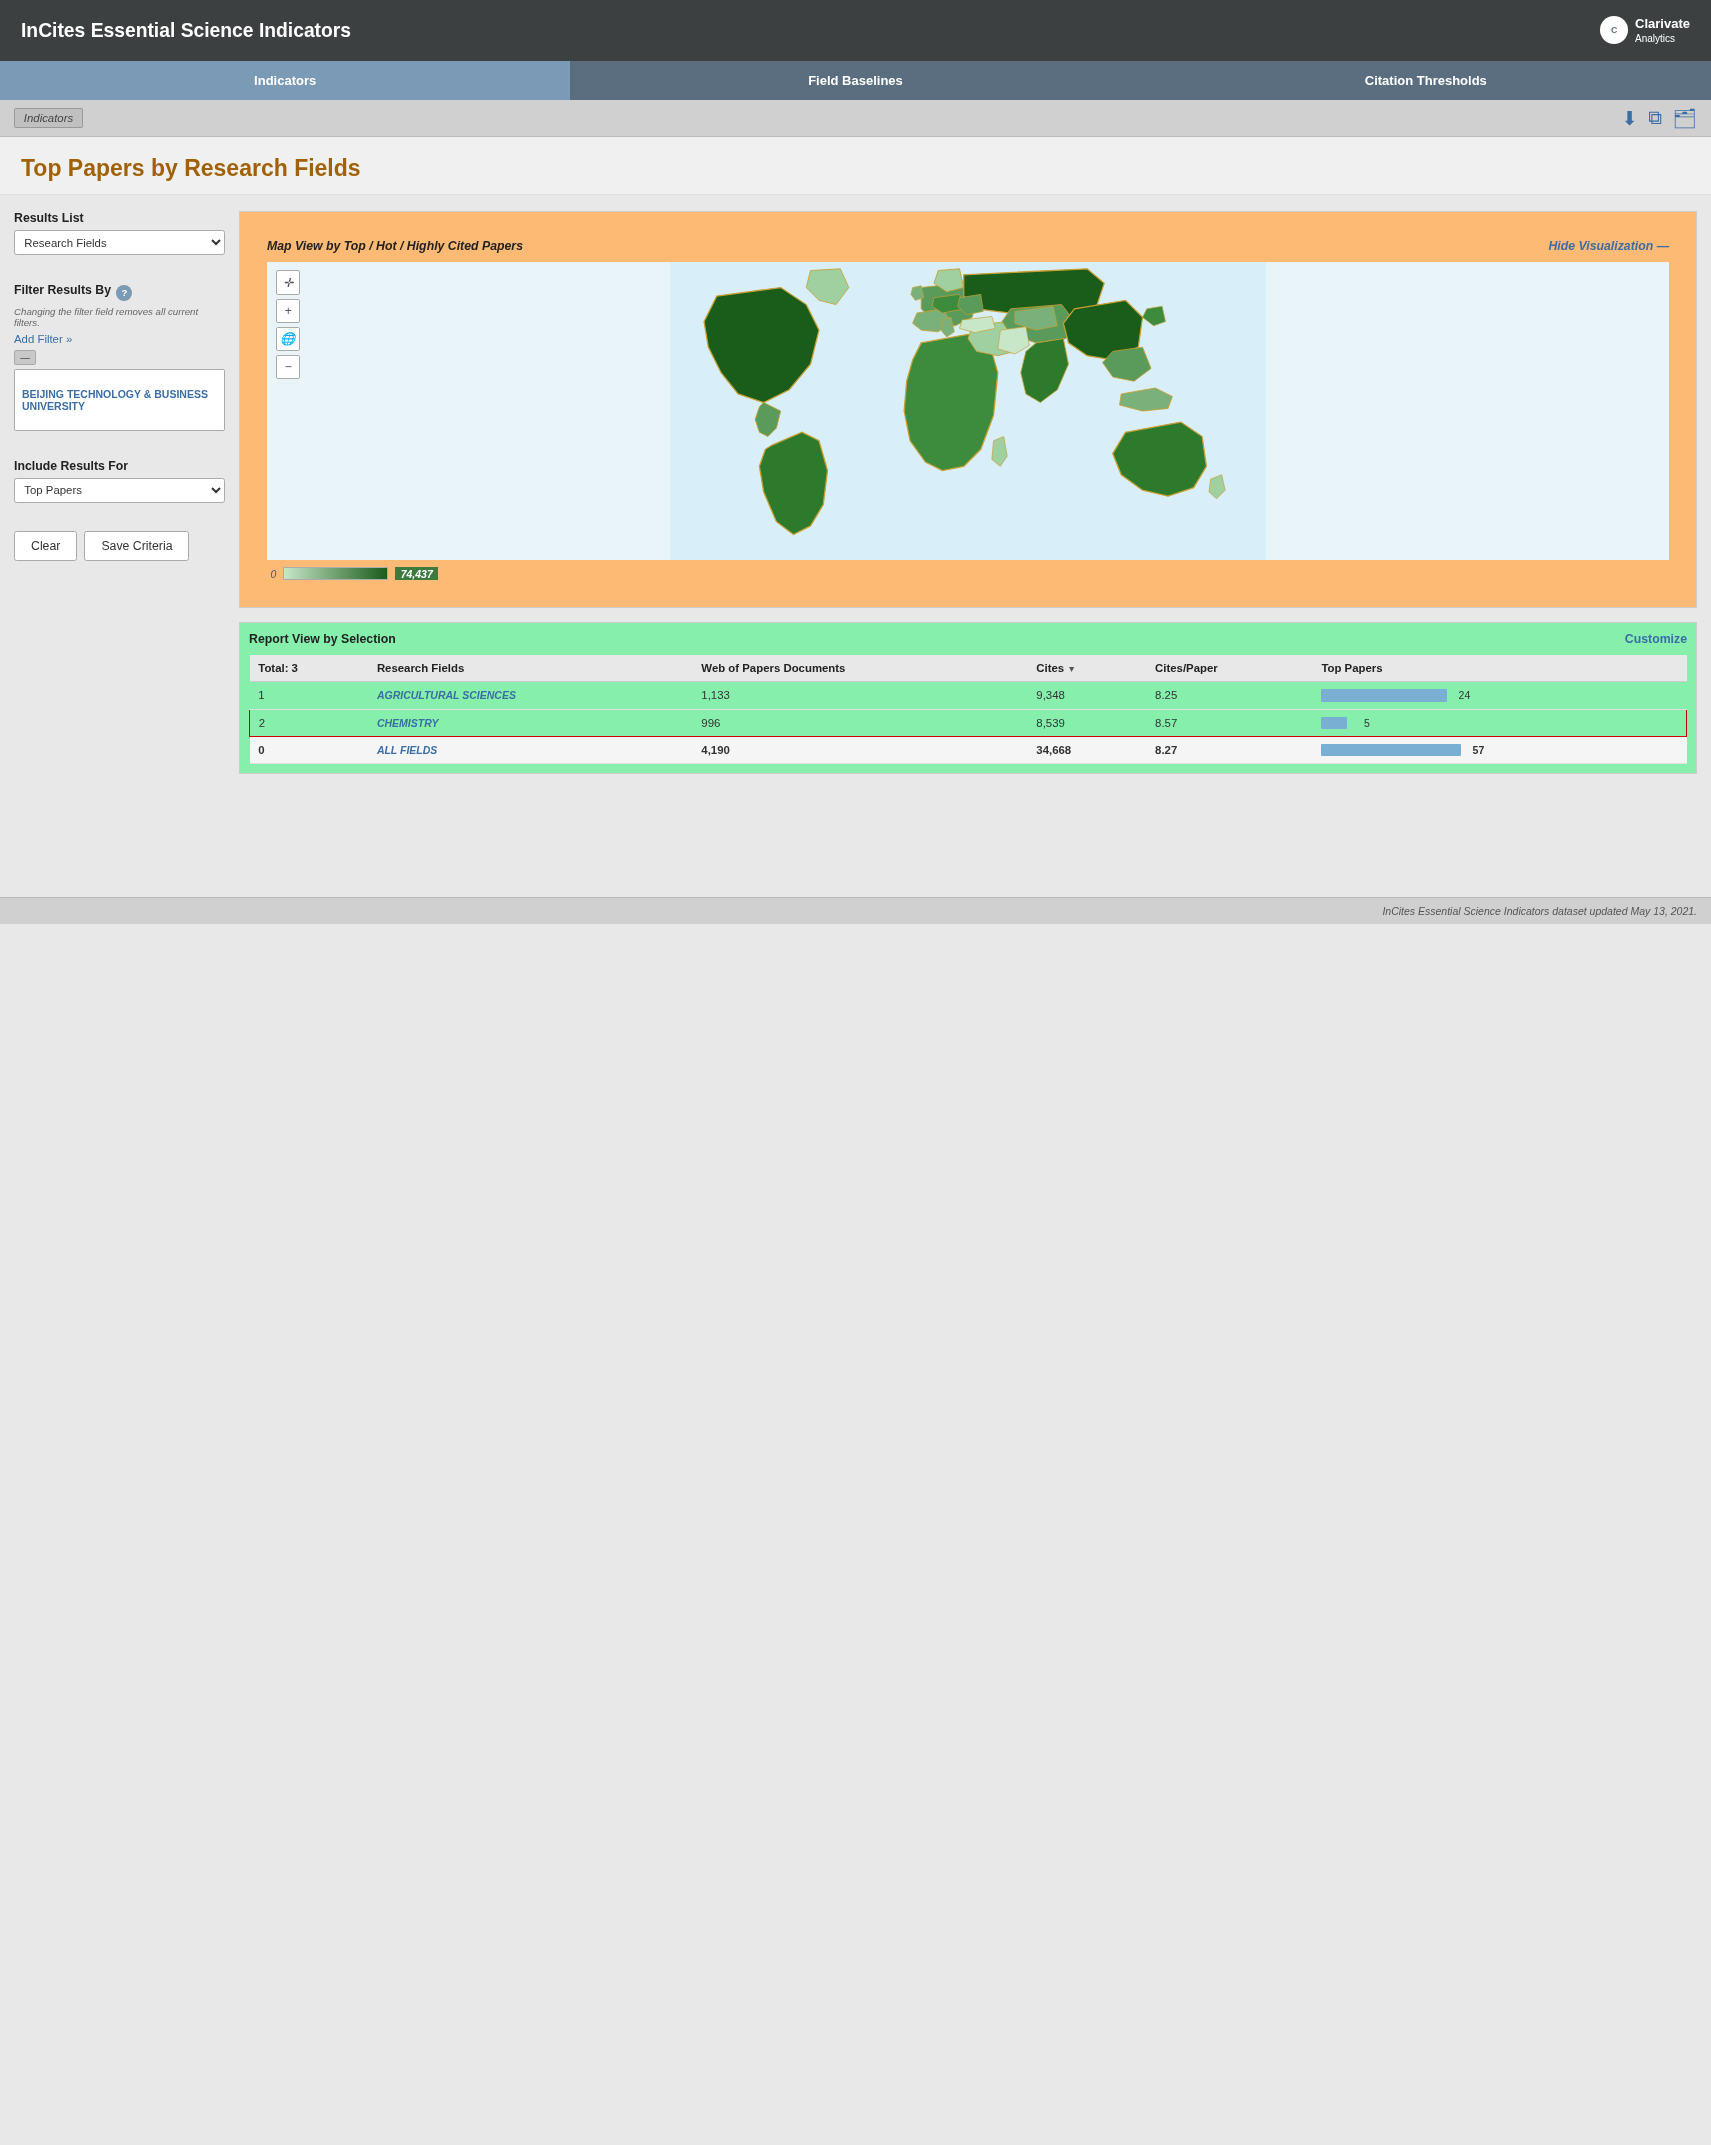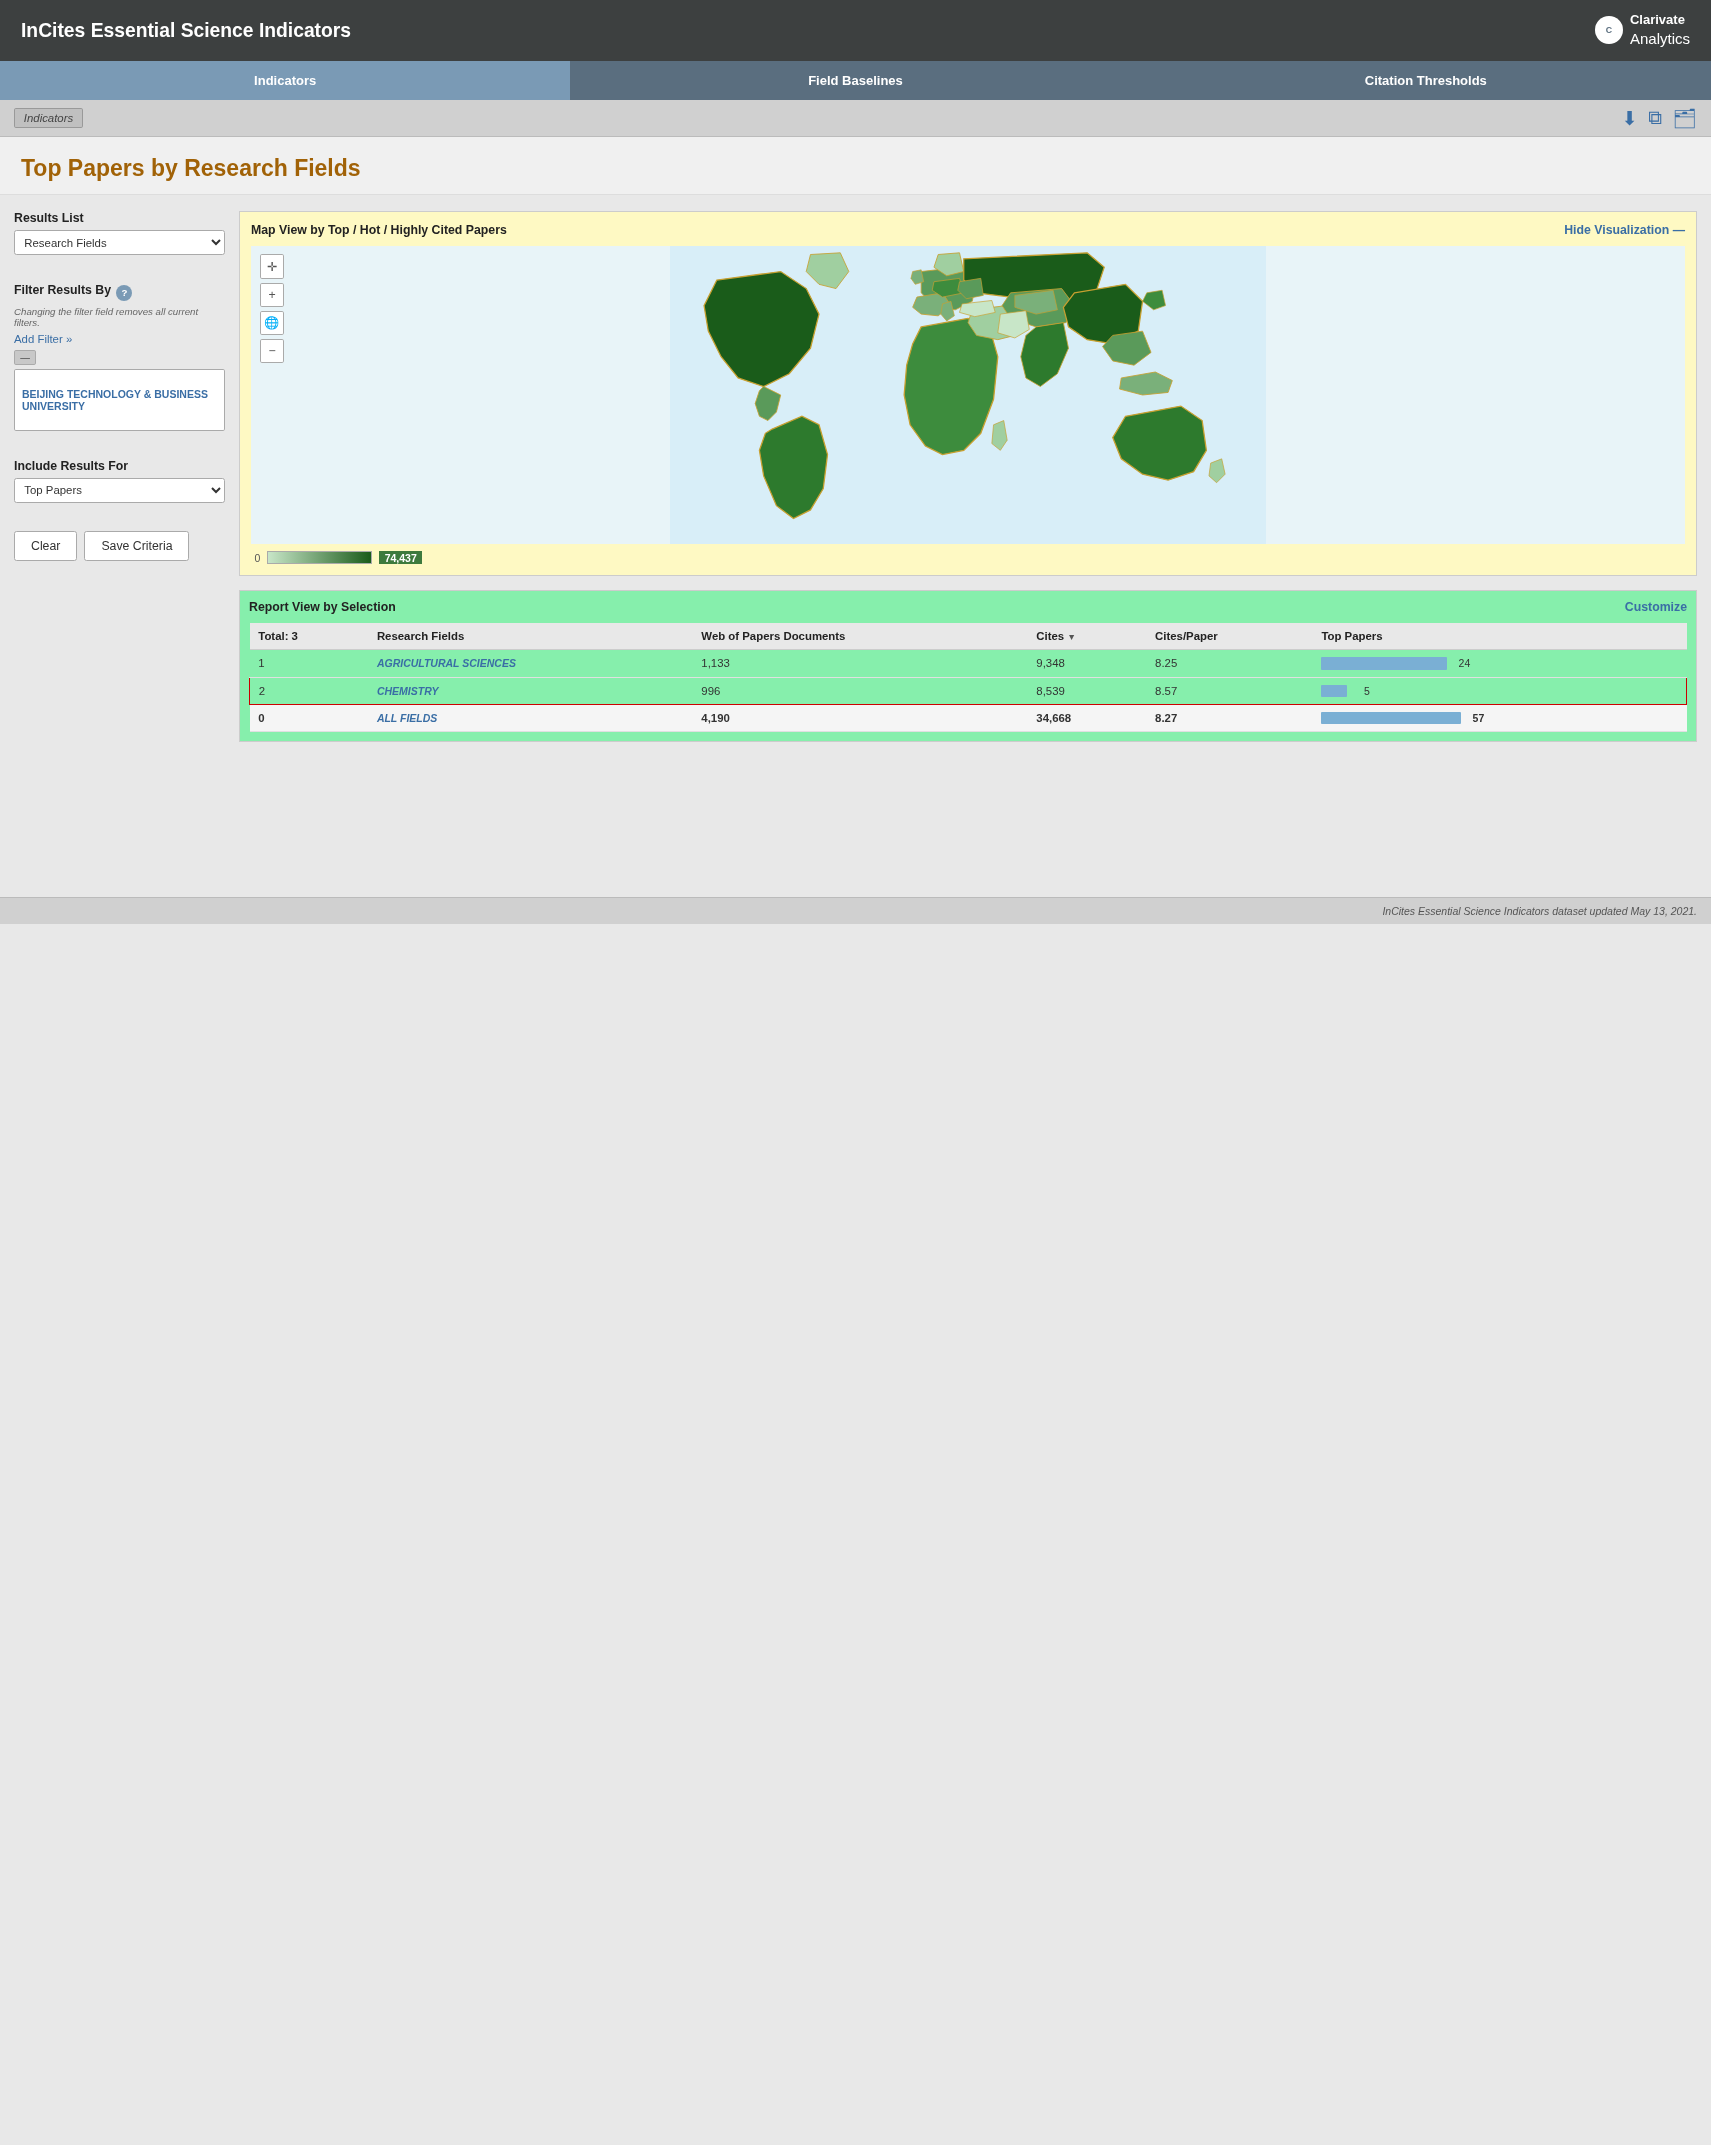--- a/index.html
+++ b/index.html
@@ -33,21 +33,21 @@
       display: inline-flex;
       align-items: center;
       justify-content: center;
       margin-right: 7px;
       color: #5a6e7f;
       font-weight: bold;
       font-size: 8.8px;
     }
     .logo-text { line-height: 1.3; }
     .logo-text .brand { font-weight: bold; font-size: 13px; }
-    .logo-text .sub { font-size: 15px; }
+    .logo-text .sub { font-size: 10px; }
 
     
     .nav-bar {
       background: #5a6e7f;
       display: flex;
       align-items: stretch;
       min-height: 39px;
     }
     .nav-item {
       flex: 1;
@@ -226,23 +226,24 @@
     
     .right-panel {
       flex: 1;
       display: flex;
       flex-direction: column;
       gap: 14px;
     }
 
     
     .map-section {
-      background: #fef9c3;
+      background: #fdba74;
       border: 0.9px solid #ccc;
-      padding: 11px;
+      padding: 27px;
+      font-style: italic;
     }
     .map-header {
       display: flex;
       justify-content: space-between;
       align-items: center;
       margin-bottom: 8.8px;
     }
     .map-title {
       font-weight: bold;
       font-size: 12.3px;

